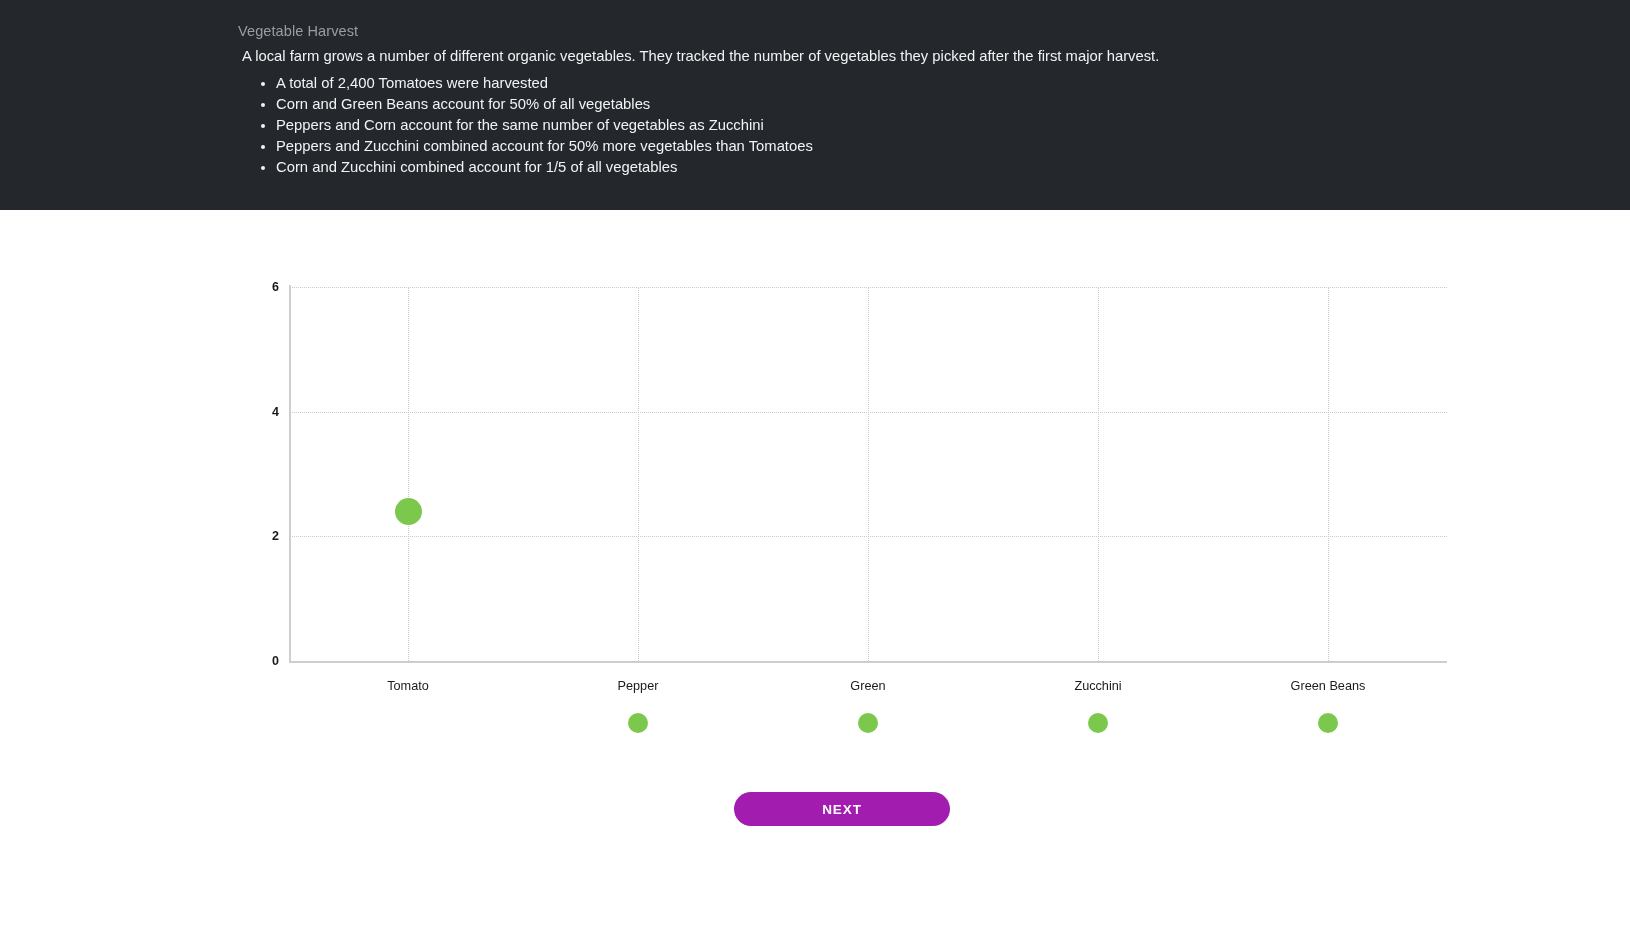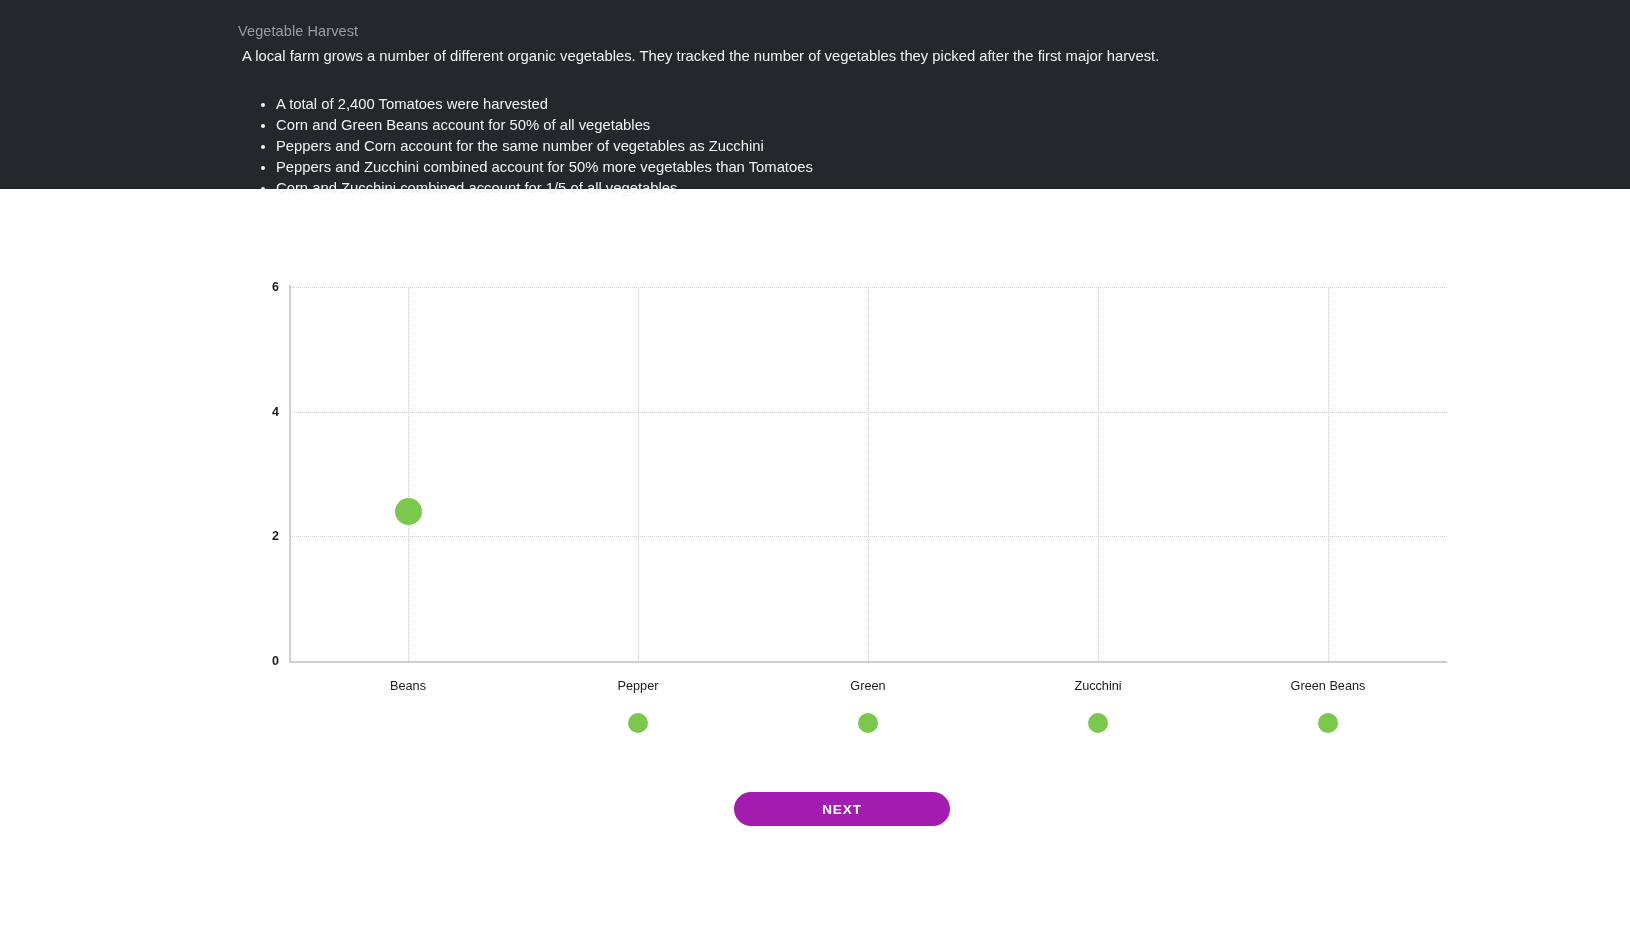--- a/index.html
+++ b/index.html
@@ -16,21 +16,21 @@
     overflow: hidden;
     position: relative;
   }
 
   
   #prompt-band {
     position: absolute;
     left: 0;
     top: 0;
     width: 1630px;
-    height: 189px;
+    height: 210px;
     background: #24272c;
     padding-left: 12px;
   }
   #prompt-inner {
     position: absolute;
     left: 238px;
     top: 22px;
     width: 1200px;
   }
   .section-label {
@@ -43,21 +43,21 @@
   }
   #prompt-body {
     font-size: 14.8px;
     color: #f2f3f4;
     line-height: 20px;
     margin: 4px;
     font-weight: 400;
   }
   #prompt-bullets {
     list-style: disc;
-    margin: 28px 0 0 0;
+    margin: 7px 0 0 0;
     padding-left: 38px;
   }
   #prompt-bullets li {
     font-size: 14.8px;
     color: #f2f3f4;
     line-height: 20.5px;
     margin: 0 0 0.5px 0;
     font-weight: 400;
   }
 
@@ -221,21 +221,21 @@
 
   <div class="gridline-h" style="top: 374px;"></div>
       <div class="y-tick-label" style="top: 368px;">0</div>
       <div class="gridline-h" style="top: 249.333px;"></div>
       <div class="y-tick-label" style="top: 243.333px;">2</div>
       <div class="gridline-h" style="top: 124.667px;"></div>
       <div class="y-tick-label" style="top: 118.667px;">4</div>
       <div class="gridline-h" style="top: 0px;"></div>
       <div class="y-tick-label" style="top: -6px;">6</div>
       <div class="gridline-v" style="left: 118px;"></div>
-      <div class="x-tick-label" style="left: 118px;">Beans</div>
+      <div class="x-tick-label" style="left: 118px;">Tomato</div>
       <div class="gridline-v" style="left: 348px;"></div>
       <div class="x-tick-label" style="left: 348px;">Pepper</div>
       <div class="gridline-v" style="left: 578px;"></div>
       <div class="x-tick-label" style="left: 578px;">Green</div>
       <div class="gridline-v" style="left: 808px;"></div>
       <div class="x-tick-label" style="left: 808px;">Zucchini</div>
       <div class="gridline-v" style="left: 1038px;"></div>
       <div class="x-tick-label" style="left: 1038px;">Green Beans</div>
       <div class="plot-dot" style="left: 118px; top: 224.4px; background: rgb(124, 200, 77);"></div>
     </div>

